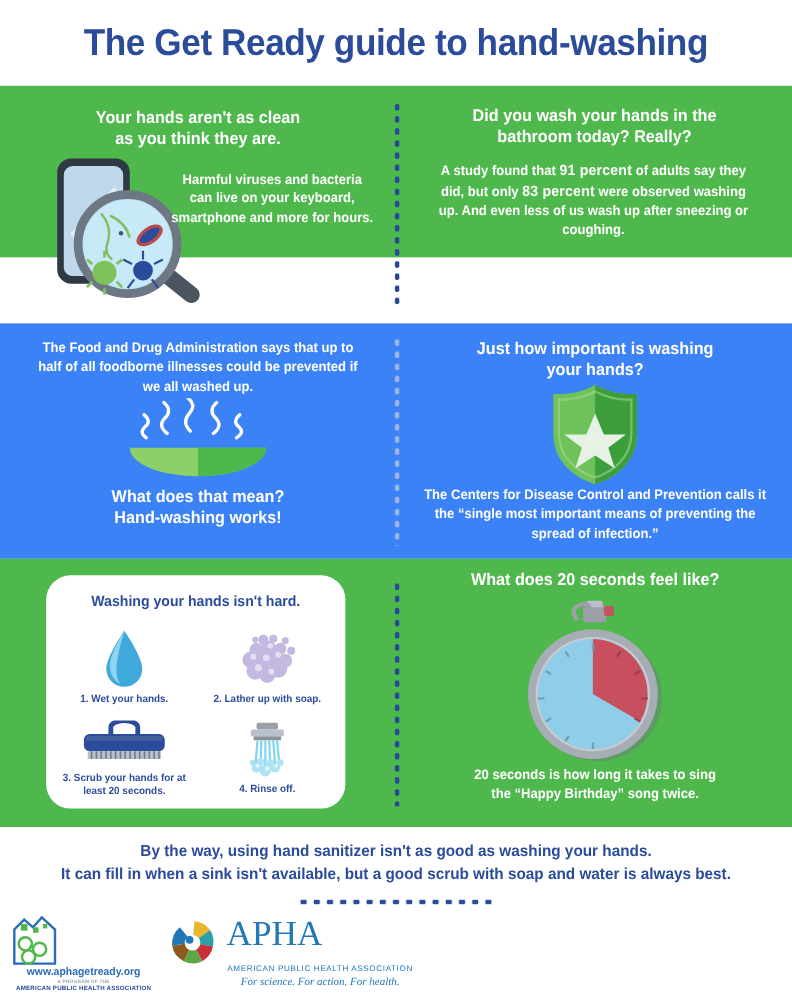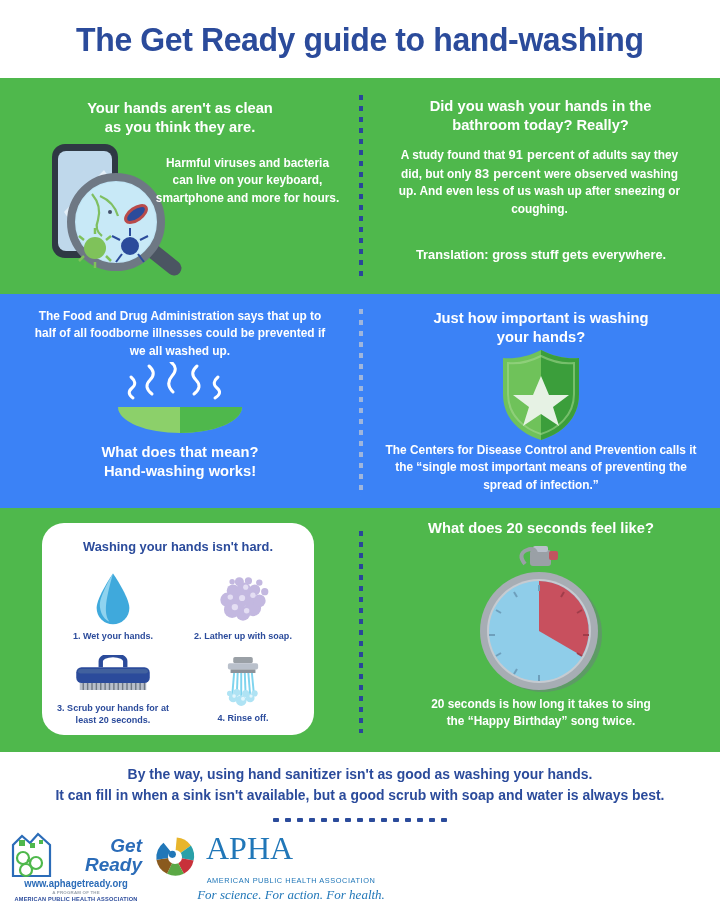--- a/index.html
+++ b/index.html
@@ -24,21 +24,21 @@
     font-weight:bold;
     font-size:34px;
     letter-spacing:-0.4px;
     color:#2B4B9B;
     transform:scaleX(0.94);
     white-space:nowrap;
   }
 
   
   .band{position:absolute;left:0;width:720px;}
-  .band-green-1{top:78px;height:216px;background:#4FB84C;}
+  .band-green-1{top:78px;height:156px;background:#4FB84C;}
   .band-blue{top:294px;height:214px;background:#3b82f6;}
   .band-green-2{top:508px;height:244px;background:#4FB84C;}
   .band-footer{top:752px;height:163px;background:#ffffff;}
 
   
   .vdots{
     position:absolute;left:359px;width:4px;
     background-image:radial-gradient(circle, currentColor 48%, transparent 52%);
     background-size:4px 11px;
     background-repeat:repeat-y;
@@ -133,21 +133,21 @@
     color:#2B4B9B;font-weight:bold;font-size:5.6px;letter-spacing:0.2px;}
 
   
   #apha-logo{position:absolute;left:146px;top:2px;width:290px;height:76px;}
   #apha-word{position:absolute;left:60px;top:0px;
     color:#2177B8;font-family:"Liberation Serif", serif;font-size:32px;
     letter-spacing:0px;line-height:1;}
   #apha-org{position:absolute;left:0px;top:44px;width:290px;text-align:center;
     color:#2177B8;font-size:7.4px;letter-spacing:0.55px;}
   #apha-tag{position:absolute;left:0px;top:55px;width:290px;text-align:center;
-    color:#2177B8;font-family:"Liberation Serif", serif;font-style:italic;font-size:13px;}
+    color:#2177B8;font-family:"Liberation Serif", serif;font-style:italic;font-size:10px;}
 </style>
 </head>
 <body>
 
 <div class="poster">
 
   <div class="header">
     <h1>The Get Ready guide to hand-washing</h1>
   </div>
 
@@ -420,24 +420,20 @@
         <svg viewBox="0 0 56 46" width="56" height="46" style="position:absolute;left:0;top:2px;">
           <path d="M3 44 L3 13 L12 4 L20 11 L28 2 L40 13 L40 44 Z" fill="none" stroke="#2B6CB8" stroke-width="2.2"></path>
           <rect x="9" y="8" width="6" height="6" fill="#4FB84C"></rect>
           <rect x="20" y="11" width="5" height="5" fill="#4FB84C"></rect>
           <rect x="29" y="8" width="4" height="4" fill="#4FB84C"></rect>
           <circle cx="13" cy="26" r="6" fill="none" stroke="#4FB84C" stroke-width="2.2"></circle>
           <circle cx="26" cy="31" r="6" fill="none" stroke="#4FB84C" stroke-width="2.2"></circle>
           <circle cx="16" cy="38" r="6" fill="none" stroke="#4FB84C" stroke-width="2.2"></circle>
           <path d="M17 28 L21 30" stroke="#4FB84C" stroke-width="2.2"></path>
         </svg>
-        <div id="gr-word">
-          <div>Get</div>
-          <div>Ready</div>
-        </div>
         <div id="gr-url">www.aphagetready.org</div>
         <div id="gr-prog">A PROGRAM OF THE</div>
         <div id="gr-org">AMERICAN PUBLIC HEALTH ASSOCIATION</div>
       </div>
 
       <div id="apha-logo">
         <svg viewBox="0 0 52 52" width="46" height="46" style="position:absolute;left:6px;top:2px;">
           <g transform="translate(26,26)">
             <path d="M0 0 L2 -22 A22 22 0 0 1 18 -13 Z" fill="#E8B52B"></path>
             <path d="M0 0 L18 -13 A22 22 0 0 1 21 4 Z" fill="#2AA0A8"></path>

